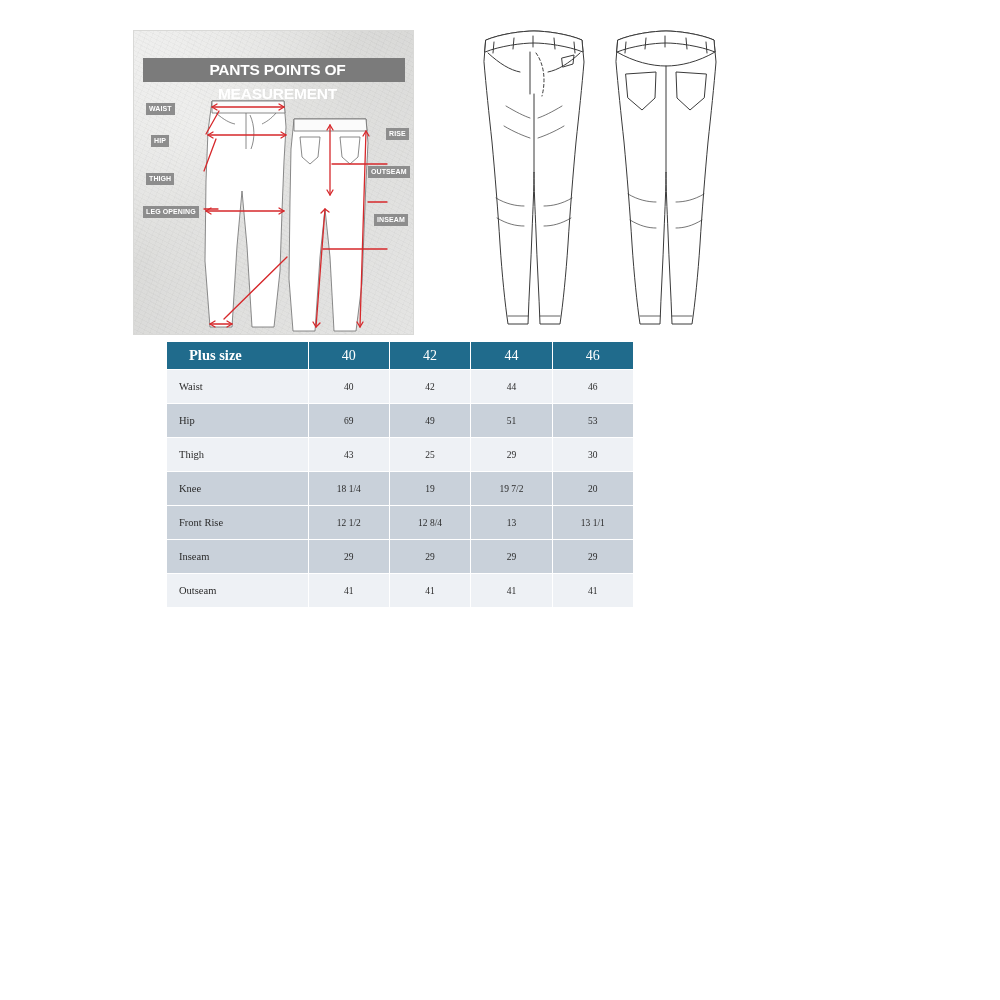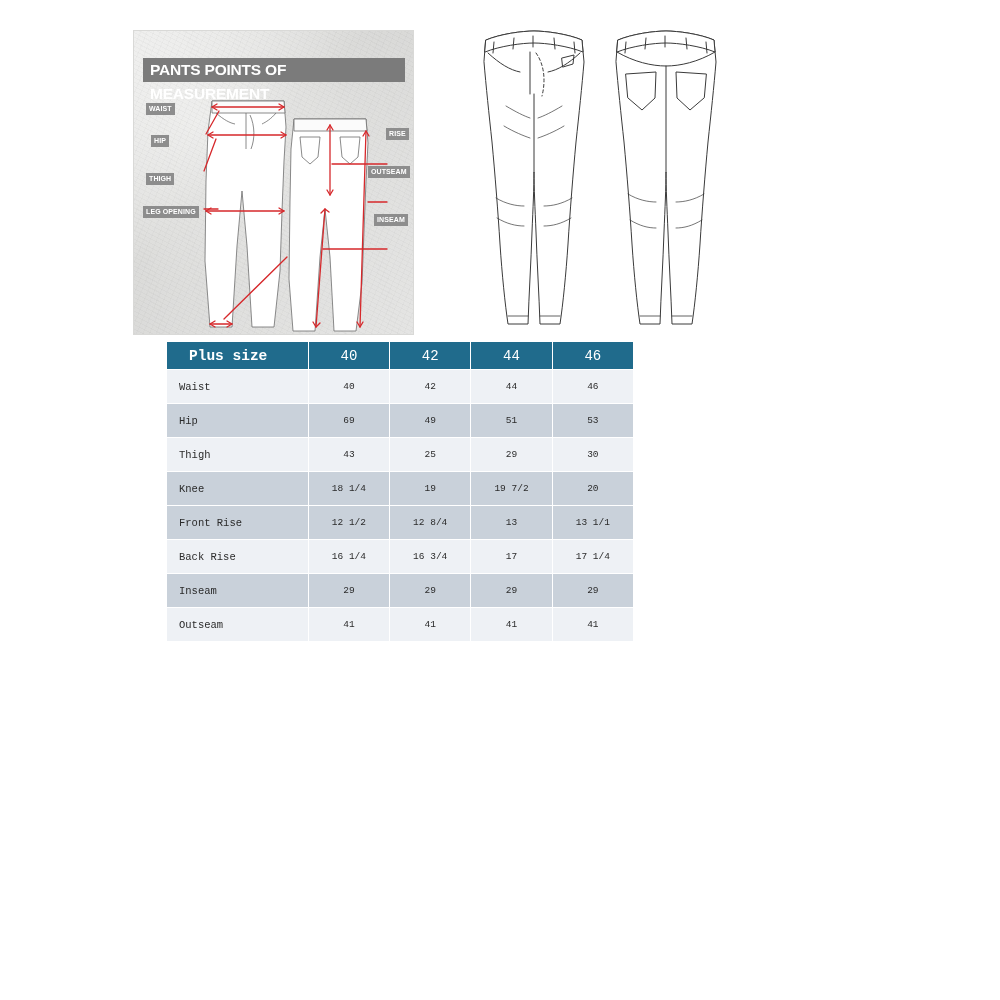--- a/index.html
+++ b/index.html
@@ -47,20 +47,21 @@
     height: 24px;
     background: #7b7b7b;
     color: #ffffff;
     font-size: 15.5px;
     font-weight: bold;
     letter-spacing: -0.2px;
     line-height: 24px;
     padding-left: 7px;
     box-sizing: border-box;
     font-family: "Liberation Sans", sans-serif;
+    text-align: center;
   }
   .diag-label {
     position: absolute;
     background: #8d8d8d;
     color: #ffffff;
     font-size: 7px;
     font-weight: bold;
     letter-spacing: 0.1px;
     padding: 2px 3px 2px 3px;
     line-height: 8px;
@@ -82,21 +83,21 @@
     height: 315px;
   }
 
   
   #size-table {
     position: absolute;
     left: 166px;
     top: 341px;
     width: 468px;
     border-collapse: collapse;
-    font-family: Liberation Mono, monospace;
+    font-family: Liberation Serif, serif;
   }
   #size-table th, #size-table td {
     border: 1px solid #ffffff;
     padding: 0;
     height: 33px;
     font-weight: normal;
   }
   #size-table thead th {
     background: #206b8c;
     color: #ffffff;
@@ -288,27 +289,20 @@
         <td class="val">19 7/2</td>
         <td class="val">20</td>
       </tr>
       <tr class="even">
         <td class="label">Front Rise</td>
         <td class="val">12 1/2</td>
         <td class="val">12 8/4</td>
         <td class="val">13</td>
         <td class="val">13 1/1</td>
       </tr>
-      <tr class="odd">
-        <td class="label">Back Rise</td>
-        <td class="val">16 1/4</td>
-        <td class="val">16 3/4</td>
-        <td class="val">17</td>
-        <td class="val">17 1/4</td>
-      </tr>
       <tr class="even">
         <td class="label">Inseam</td>
         <td class="val">29</td>
         <td class="val">29</td>
         <td class="val">29</td>
         <td class="val">29</td>
       </tr>
       <tr class="odd">
         <td class="label">Outseam</td>
         <td class="val">41</td>

